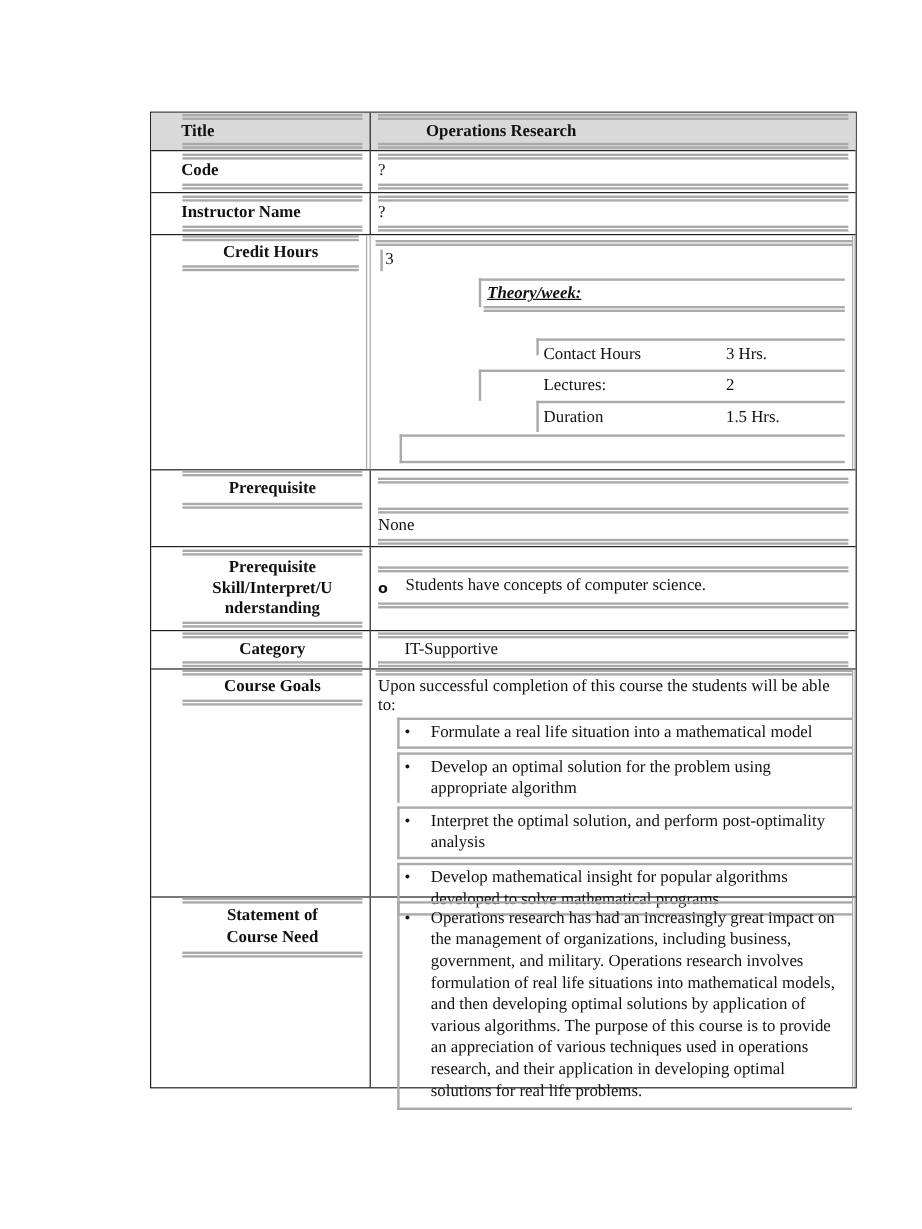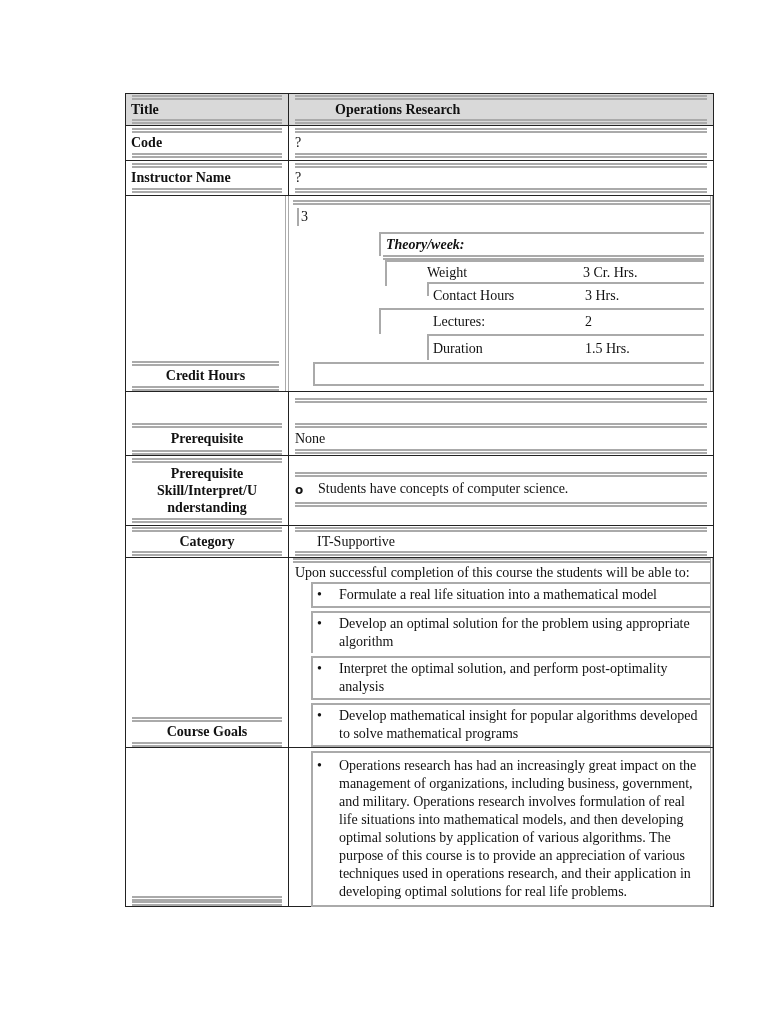--- a/index.html
+++ b/index.html
@@ -1,20 +1,20 @@
 <!DOCTYPE html>
 <html><head>
 <meta charset="utf-8">
 <style>
   html, body { margin: 0; padding: 0; background: #ffffff; }
   body { width: 768px; height: 1024px; position: relative; font-family: "Liberation Serif", serif; color: #111; font-size: 14px; }
   .tbl { position: absolute; left: 125px; top: 93px; width: 589px; border: 1px solid #222; box-sizing: border-box; }
   .row { position: relative; display: flex; border-bottom: 1px solid #222; box-sizing: border-box; }
   .row:last-child { border-bottom: none; }
-  .lc { width: 163px; border-right: 1px solid #222; box-sizing: border-box; position: relative; display: flex; align-items: flex-end; }
+  .lc { width: 163px; border-right: 1px solid #222; box-sizing: border-box; position: relative; display: flex; align-items: flex-start; margin-left: 20px; }
   .rc { flex: 1; position: relative; box-sizing: border-box; }
   .lbl { font-weight: bold; width: 100%; box-sizing: border-box; padding: 0 5px; position: relative; }
   .lbl.center { text-align: center; }
   
   .dr { height: 5px; border-top: 2px solid #aaa; border-bottom: 2px solid #aaa; box-sizing: border-box; margin: 0 6px; }
   .drw { height: 5px; border-top: 2px solid #aaa; border-bottom: 2px solid #aaa; box-sizing: border-box; }
   .hdr { background: #d9d9d9; }
   .vtxt { padding: 2px 6px; }
   .boxed { border: 2px solid #aaa; border-right: none; box-sizing: border-box; }
   .bullet-row { display: flex; padding: 0 4px; line-height: 18px; }
@@ -71,28 +71,24 @@
         <div class="dr"></div>
         <div class="lbl center" style="padding:2px 5px;">Credit Hours</div>
         <div class="dr"></div>
       </div>
     </div>
     <div class="rc" style="border-right:3px double #aaa;">
       <div class="drw" style="margin:4px 0 0 4px;"></div>
       <div style="position:absolute;left:8px;top:12px;border-left:2px solid #aaa;padding-left:2px;height:18px;line-height:18px;">3</div>
 
       <div class="boxed" style="position:absolute;left:90px;top:36px;right:6px;height:24px;border-bottom:none;">
-        <div style="position:absolute;left:5px;top:3px;font-weight:bold;font-style:italic;">Theory/week:</div>
+        <div style="position:absolute;left:5px;top:3px;font-weight:bold;font-style:italic;text-decoration:underline;">Theory/week:</div>
       </div>
       <div class="drw" style="position:absolute;left:94px;top:59px;right:6px;"></div>
 
-      <div class="boxed" style="position:absolute;left:96px;top:64px;right:6px;height:26px;border-bottom:none;">
-        <span style="position:absolute;left:40px;top:3px;">Weight</span>
-        <span style="position:absolute;left:196px;top:3px;">3 Cr. Hrs.</span>
-      </div>
 
       <div class="boxed" style="position:absolute;left:138px;top:86px;right:6px;height:14px;border-bottom:none;font-family:Liberation Serif, serif;">
         <span style="position:absolute;left:4px;top:4px;">Contact Hours</span>
         <span style="position:absolute;left:156px;top:4px;">3 Hrs.</span>
       </div>
 
       <div class="boxed" style="position:absolute;left:90px;top:112px;right:6px;height:26px;border-bottom:none;text-align:center;">
         <span style="position:absolute;left:52px;top:4px;">Lectures:</span>
         <span style="position:absolute;left:204px;top:4px;">2</span>
       </div>
@@ -192,20 +188,24 @@
             </div>
         </div>
       </div>
     </div>
   </div>
 
   <div class="row" style="height:158px;">
     <div class="lc">
       <div style="width:100%;">
         <div class="dr"></div>
+        <div class="lbl center" style="padding:2px 5px;line-height:18px;">
+          <div>Statement of</div>
+          <div>Course Need</div>
+        </div>
         <div class="dr"></div>
       </div>
     </div>
     <div class="rc" style="border-right:3px double #aaa;">
       <div class="boxed" style="margin-left:22px;margin-top:3px;padding:4px 0 4px 0;border-top:2px solid #aaa;border-bottom:2px solid #aaa;">
         <div class="bullet-row">
             <span class="b">•</span>
             <span class="t" style="padding-right:6px;">Operations research has had an increasingly great impact on the management of organizations, including business, government, and military. Operations research involves formulation of real life situations into mathematical models, and then developing optimal solutions by application of various algorithms. The purpose of this course is to provide an appreciation of various techniques used in operations research, and their application in developing optimal solutions for real life problems.</span>
           </div>
       </div>

